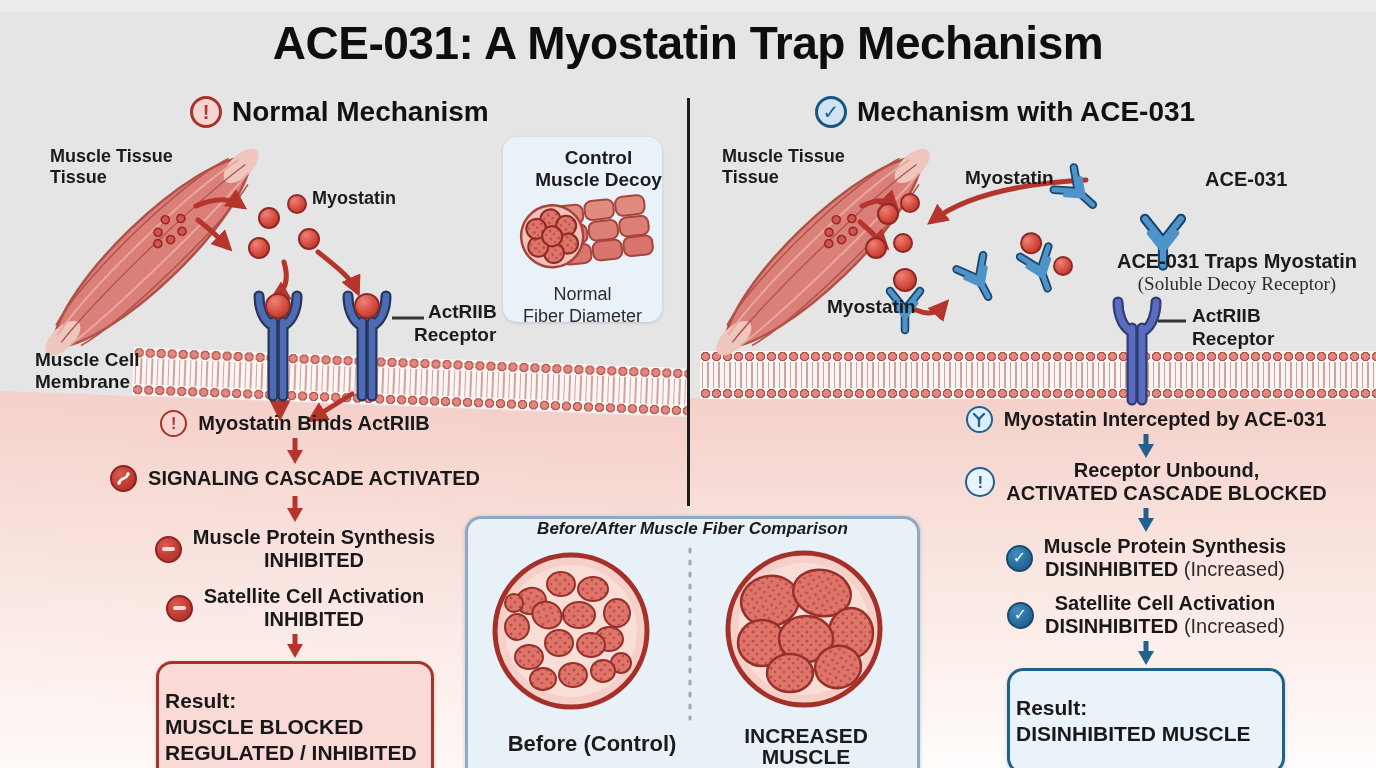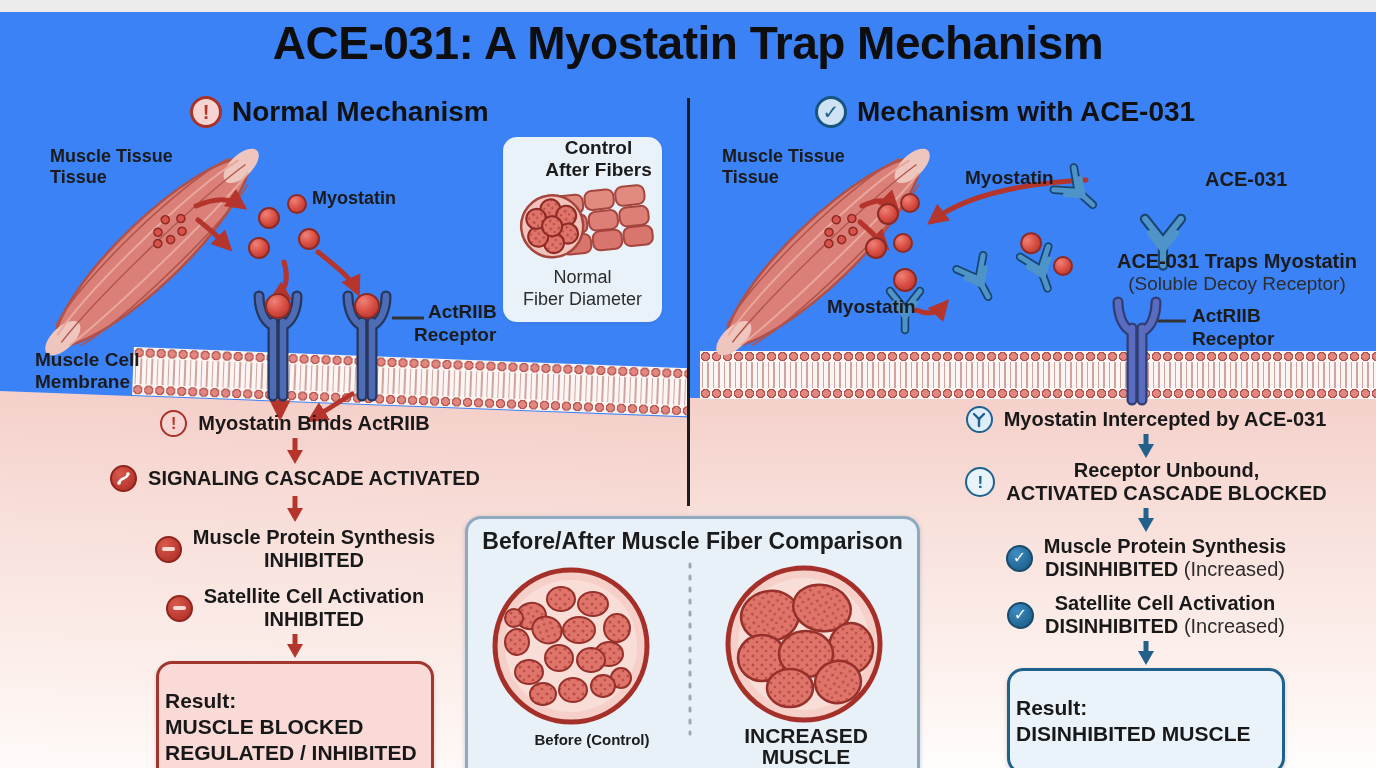--- a/index.html
+++ b/index.html
@@ -1,18 +1,18 @@
 <!DOCTYPE html>
 <html><head>
 <meta charset="utf-8">
 <style>
   html,body{margin:0;padding:0;background:#fff;}
   *{box-sizing:border-box;}
   .canvas{
-    position:relative;width:1376px;height:768px;overflow:hidden;background:#3b82f6;
+    position:relative;width:1376px;height:768px;overflow:hidden;background:#e5e5e5;
     font-family:"Liberation Sans","DejaVu Sans",sans-serif;color:#161616;
   }
   .abs{position:absolute;}
   .topstrip{left:0;top:0;width:1376px;height:12px;background:#ececec;}
   .title{left:0;right:0;top:16px;text-align:center;font-size:46px;font-weight:bold;color:#0e0e0e;letter-spacing:-.5px;}
   .heading-row{display:flex;align-items:center;gap:10px;}
   .heading-text{font-size:28px;font-weight:bold;color:#111;}
   .circle-icon{border-radius:50%;display:flex;align-items:center;justify-content:center;flex:0 0 auto;}
   .hicon{width:32px;height:32px;border-width:3px;border-style:solid;font-weight:bold;font-size:20px;line-height:1;}
   .hicon.red{background:#f6d4d1;border-color:#a93226;color:#b5342c;}
@@ -91,23 +91,23 @@
   <div class="abs heading-row" style="left:815px;top:96px;">
     <div class="circle-icon hicon blue">
         <span>✓</span>
       </div>
     <div class="heading-text">Mechanism with ACE-031</div>
   </div>
 
   <div class="abs divider"></div>
 
   <div class="abs control-box">
-    <div class="center lbl lbl-19" style="line-height:22px;padding-left:32px;">
+    <div class="center lbl lbl-19" style="margin-top:10px;line-height:22px;padding-left:32px;">
       <div>Control</div>
-      <div>After Fibers</div>
+      <div>Muscle Decoy</div>
     </div>
     <svg width="150" height="80" style="margin:2px auto 0;" viewBox="0 0 150 80">
       <defs>
         <pattern id="fdots1" width="8" height="8" patternUnits="userSpaceOnUse">
           <rect width="8" height="8" fill="#de746a"></rect>
             <circle cx="2.5" cy="2.5" r="1.4" fill="#bd4e45"></circle>
             <circle cx="6" cy="6" r="1.2" fill="#bd4e45"></circle>
         </pattern>
       </defs>
       <g transform="rotate(-6 75 40)">
@@ -123,28 +123,28 @@
         <circle cx="44" cy="40" r="31" fill="#f2c3ba" stroke="#a5453d" stroke-width="2.5"></circle>
         <circle cx="44" cy="23" r="10" fill="url(#fdots1)" stroke="#8e2a24" stroke-width="2"></circle>
         <circle cx="59" cy="31" r="10" fill="url(#fdots1)" stroke="#8e2a24" stroke-width="2"></circle>
         <circle cx="59" cy="49" r="10" fill="url(#fdots1)" stroke="#8e2a24" stroke-width="2"></circle>
         <circle cx="44" cy="57" r="10" fill="url(#fdots1)" stroke="#8e2a24" stroke-width="2"></circle>
         <circle cx="29" cy="49" r="10" fill="url(#fdots1)" stroke="#8e2a24" stroke-width="2"></circle>
         <circle cx="29" cy="31" r="10" fill="url(#fdots1)" stroke="#8e2a24" stroke-width="2"></circle>
         <circle cx="44" cy="40" r="10" fill="url(#fdots1)" stroke="#8e2a24" stroke-width="2"></circle>
       </g>
     </svg>
-    <div class="center normal" style="font-size:18px;line-height:22px;margin-top:3px;">
+    <div class="center normal" style="font-size:18px;line-height:22px;margin-top:10px;">
       <div>Normal</div>
       <div>Fiber Diameter</div>
     </div>
   </div>
 
   <div class="abs compare-box">
-    <div class="center lbl" style="font-size:23px;margin-top:9px;">Before/After Muscle Fiber Comparison</div>
+    <div class="center lbl" style="font-size:17px;font-style:italic;">Before/After Muscle Fiber Comparison</div>
     <svg width="449" height="186" viewBox="0 0 449 186" style="margin-top:2px;">
       <defs>
         <pattern id="fdots3" width="9" height="9" patternUnits="userSpaceOnUse">
           <rect width="9" height="9" fill="#de746a"></rect>
             <circle cx="3" cy="3" r="1.5" fill="#bd4e45"></circle>
             <circle cx="7" cy="7" r="1.3" fill="#bd4e45"></circle>
         </pattern>
       </defs>
 
       <g transform="translate(103,90)">
@@ -178,21 +178,21 @@
           <ellipse cx="18" cy="-36" rx="29" ry="23" transform="rotate(12 18 -36)"></ellipse>
           <ellipse cx="47" cy="4" rx="22" ry="25"></ellipse>
           <ellipse cx="-42" cy="14" rx="24" ry="23"></ellipse>
           <ellipse cx="2" cy="10" rx="27" ry="23"></ellipse>
           <ellipse cx="-14" cy="44" rx="23" ry="19"></ellipse>
           <ellipse cx="34" cy="38" rx="23" ry="21" transform="rotate(-12 34 38)"></ellipse>
         </g>
       </g>
       <line x1="222" y1="8" x2="222" y2="178" stroke="#9aa7b5" stroke-width="3" stroke-dasharray="3 9" stroke-linecap="round"></line>
     </svg>
-    <div class="abs lbl" style="left:18px;top:212px;width:212px;text-align:center;font-size:15px;">Before (Control)</div>
+    <div class="abs lbl" style="left:18px;top:212px;width:212px;text-align:center;font-size:22px;">Before (Control)</div>
     <div class="abs lbl center" style="left:235px;top:206px;width:206px;font-size:21px;line-height:21px;">
       <div>INCREASED MUSCLE</div>
       <div>FIBER SIZE &amp; DENSITY</div>
     </div>
   </div>
 
   <svg class="abs noptr" style="left:0;top:0;" width="1376" height="768" viewBox="0 0 1376 768">
     <defs>
       <marker id="arr" viewBox="0 0 10 10" refX="7" refY="5" markerWidth="4.2" markerHeight="4.2" orient="auto-start-reverse">
         <path d="M0,0 L10,5 L0,10 Z" fill="#b5342c"></path>
@@ -410,21 +410,21 @@
   </div>
 
   <div class="abs lbl lbl-18" style="left:722px;top:146px;line-height:21px;">
     <div>Muscle Tissue</div>
     <div>Tissue</div>
   </div>
   <div class="abs lbl lbl-19" style="left:965px;top:167px;">Myostatin</div>
   <div class="abs lbl lbl-20" style="left:1205px;top:168px;">ACE-031</div>
   <div class="abs center" style="left:1112px;top:250px;width:250px;">
     <div class="lbl" style="font-size:20px;">ACE-031 Traps Myostatin</div>
-    <div class="normal" style="font-size:19px;">(Soluble Decoy Receptor)</div>
+    <div class="normal" style="font-size:19px;font-family:Liberation Serif, serif;">(Soluble Decoy Receptor)</div>
   </div>
   <div class="abs lbl lbl-19" style="left:827px;top:296px;">Myostatin</div>
   <div class="abs lbl lbl-19" style="left:1192px;top:304px;line-height:23px;">
     <div>ActRIIB</div>
     <div>Receptor</div>
   </div>
 
   <div class="abs flow flowL">
     <div class="step">
       <div class="circle-icon sicon red-ex">

